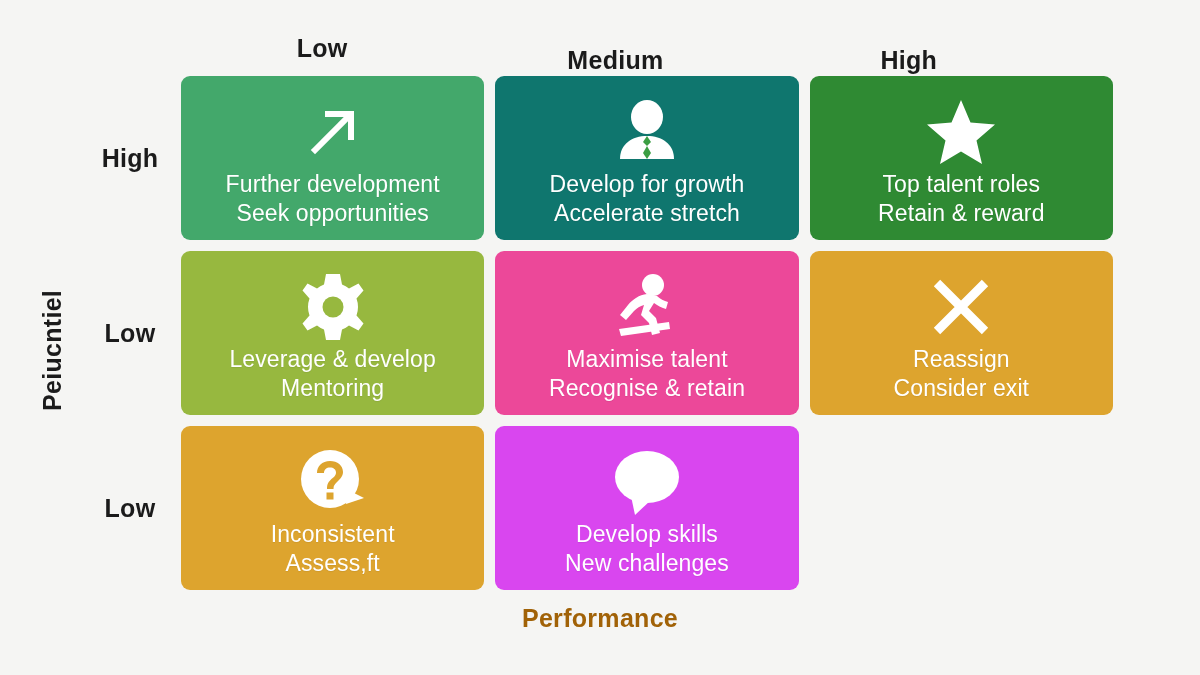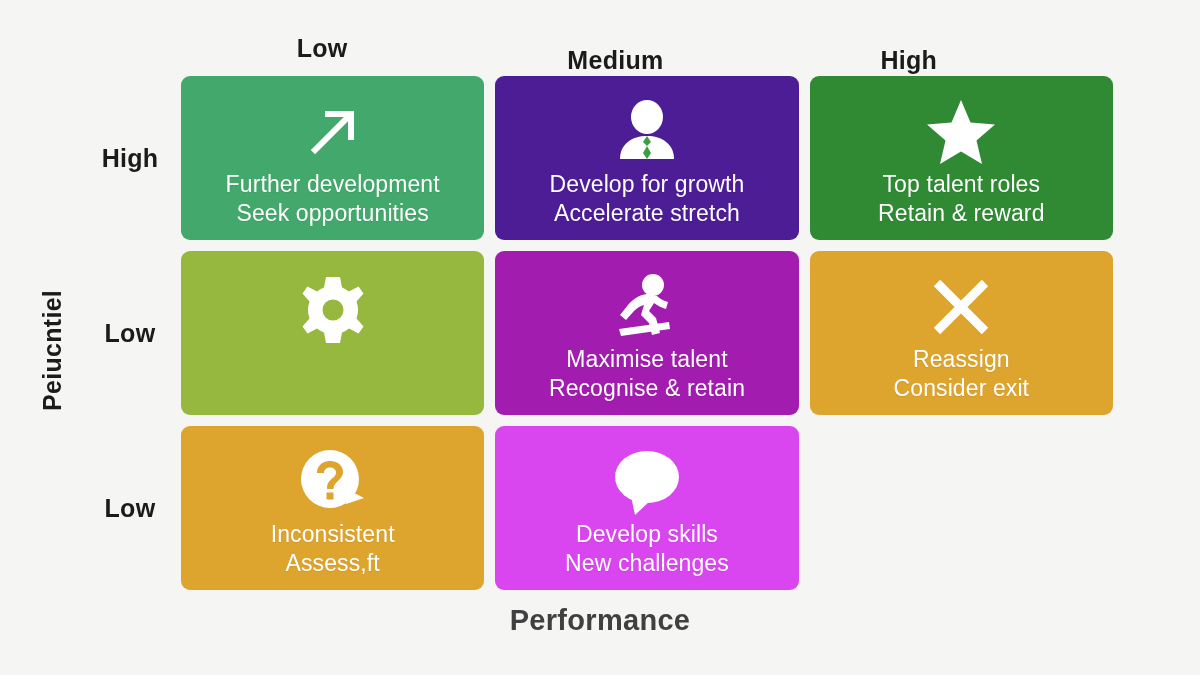--- a/index.html
+++ b/index.html
@@ -40,23 +40,23 @@
     white-space: nowrap;
   }
 
   
   .x-axis-title {
     position: absolute;
     left: 0;
     top: 604px;
     width: 1200px;
     text-align: center;
-    font-size: 29px;
-    font-weight: 700;
-    color: #404040;
+    font-size: 25px;
+    font-weight: 700;
+    color: #a16207;
     letter-spacing: 0.3px;
   }
 
   
   .col-headers {
     position: absolute;
     left: 181px;
     top: 34px;
     width: 869px;
     display: flex;
@@ -166,21 +166,21 @@
           <path d="M14 50 L46 18" stroke="#ffffff" stroke-width="6" stroke-linecap="square" fill="none"></path>
           <path d="M27 14 L50 14 L50 37" stroke="#ffffff" stroke-width="6" fill="none" stroke-linecap="square" stroke-linejoin="miter"></path>
         </svg>
       </div>
       <div class="cell-text">
         <span>Further development</span>
         <span class="l2">Seek opportunities</span>
       </div>
     </div>
 
-    <div class="cell" style="background:#4c1d95">
+    <div class="cell" style="background:#0f766e">
       <div class="cell-icon">
         <svg width="70" height="70" viewBox="0 0 70 70" aria-hidden="true">
           <ellipse cx="35" cy="20" rx="16" ry="17" fill="#ffffff"></ellipse>
           <path d="M8 62 C8 47 20 39 35 39 C50 39 62 47 62 62 Z" fill="#ffffff"></path>
           <path d="M35 39 L31 45 L35 49 L39 45 Z" fill="#3b9e43"></path>
           <path d="M35 49 L31 56 L35 62 L39 56 Z" fill="#3b9e43"></path>
         </svg>
       </div>
       <div class="cell-text">
         <span>Develop for growth</span>
@@ -201,23 +201,27 @@
     </div>
 
 
     <div class="cell" style="background:#97b83f">
       <div class="cell-icon">
         <svg width="70" height="70" viewBox="0 0 70 70" aria-hidden="true">
           <path fill="#ffffff" d="M35 2 L42 2 L44 12.5 A24 24 0 0 1 51 16.5 L60.5 11.5 L65.5 18.5 L58.5 26.5 A24 24 0 0 1 60 35 A24 24 0 0 1 58.5 43.5 L65.5 51.5 L60.5 58.5 L51 53.5 A24 24 0 0 1 44 57.5 L42 68 L28 68 L26 57.5 A24 24 0 0 1 19 53.5 L9.5 58.5 L4.5 51.5 L11.5 43.5 A24 24 0 0 1 10 35 A24 24 0 0 1 11.5 26.5 L4.5 18.5 L9.5 11.5 L19 16.5 A24 24 0 0 1 26 12.5 L28 2 Z"></path>
           <circle cx="35" cy="35" r="10.5" fill="#97b83f"></circle>
         </svg>
       </div>
-    </div>
-
-    <div class="cell" style="background:#a21caf">
+      <div class="cell-text">
+        <span>Leverage &amp; develop</span>
+        <span class="l2">Mentoring</span>
+      </div>
+    </div>
+
+    <div class="cell" style="background:#ec4899">
       <div class="cell-icon">
         <svg width="76" height="68" viewBox="0 0 76 68" aria-hidden="true">
           <ellipse cx="44" cy="12" rx="11" ry="11" fill="#ffffff"></ellipse>
           <path d="M38 21 C30 22 24 26 19 32 L11 42 L17 47 L25 38 C28 35 31 33 35 32 L32 42 L40 50 L43 62 L51 60 L47 45 L40 38 L45 30 C49 33 53 35 57 36 L59 29 C55 28 51 26 48 23 Z" fill="#ffffff"></path>
           <path d="M10 56 L60 49 L61 56 L12 63 Z" fill="#ffffff"></path>
         </svg>
       </div>
       <div class="cell-text">
         <span>Maximise talent</span>
         <span class="l2">Recognise &amp; retain</span>

